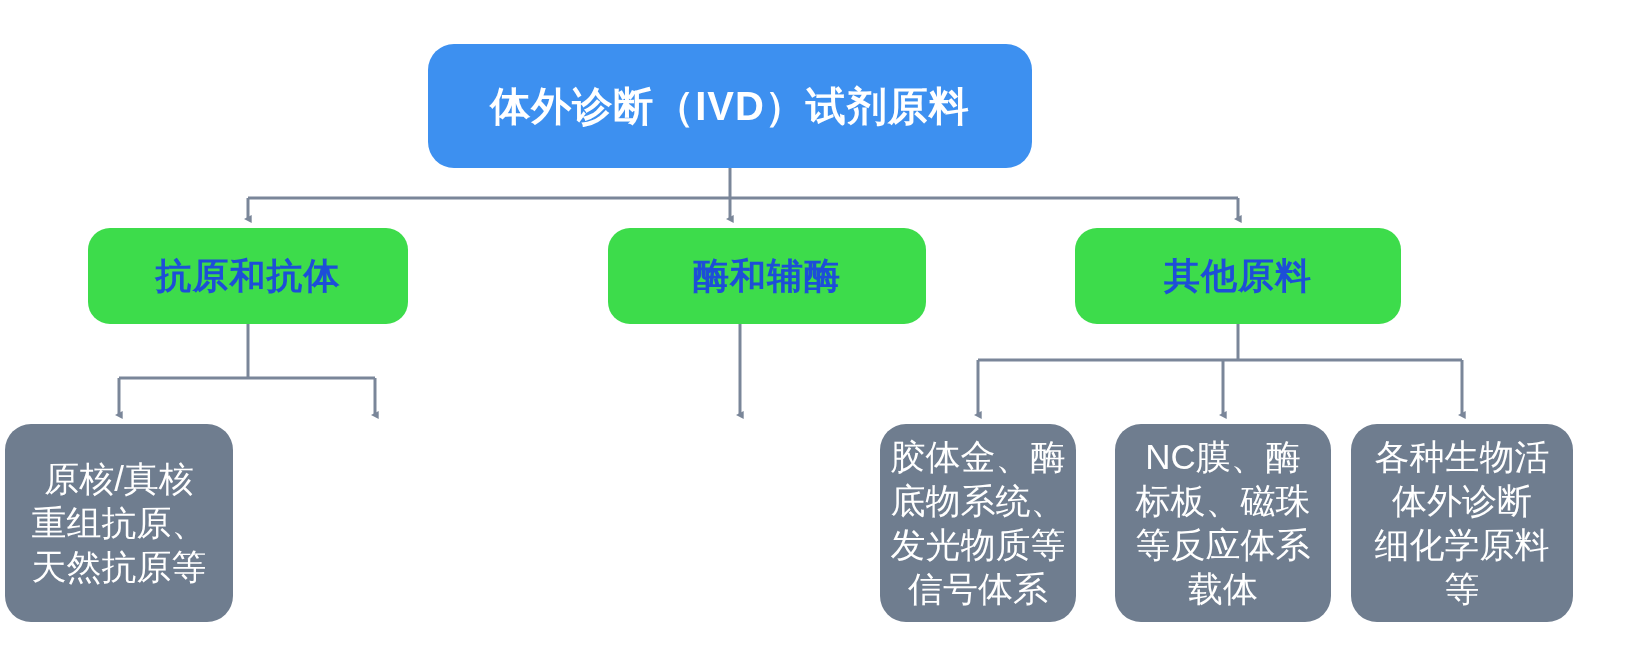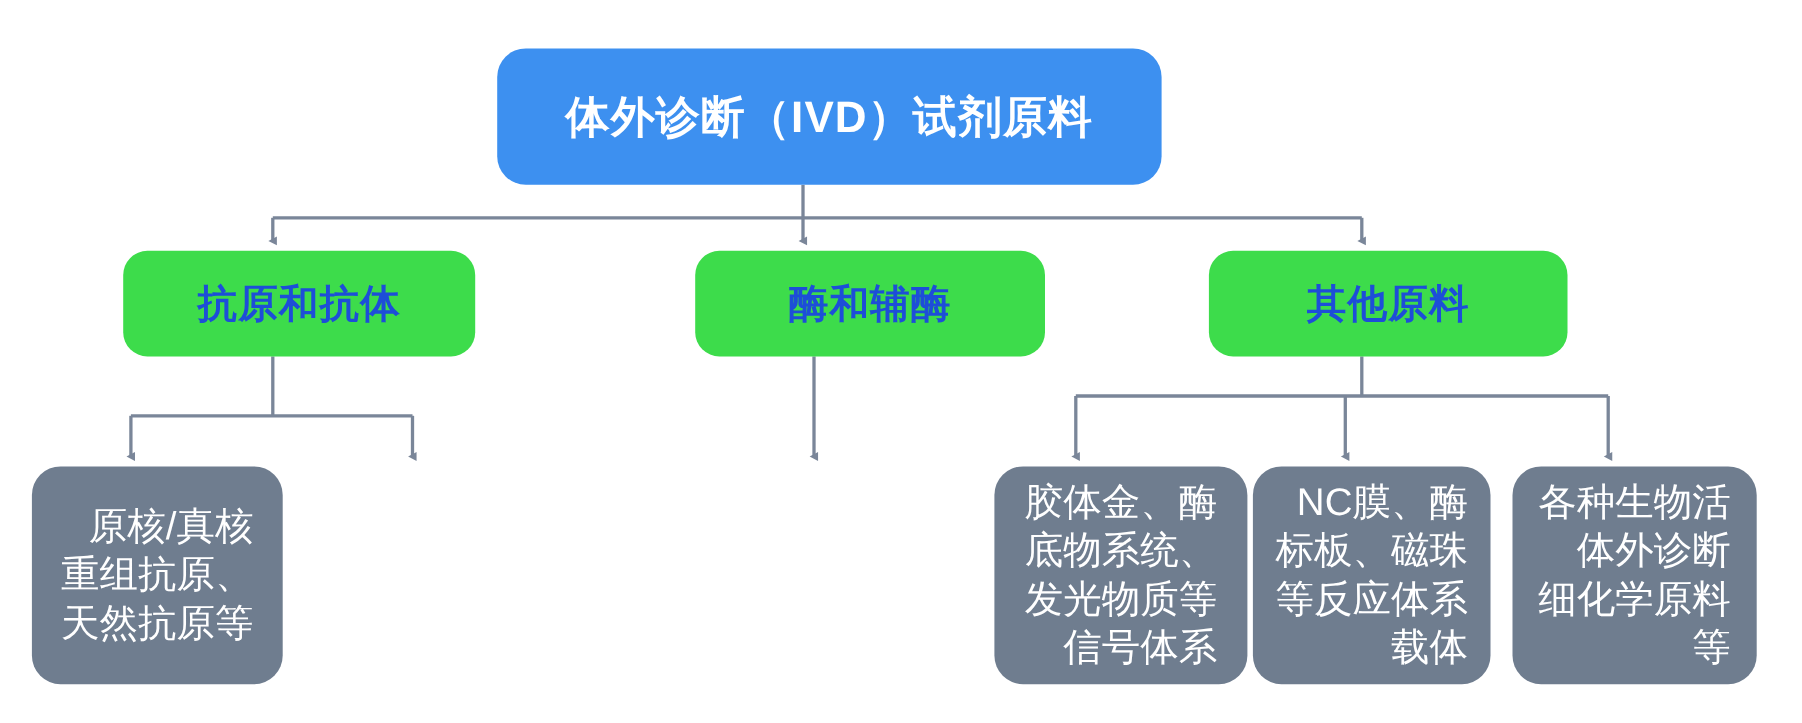--- a/index.html
+++ b/index.html
@@ -24,23 +24,22 @@
     width: 1638px;
     height: 657px;
     pointer-events: none;
   }
   .node {
     position: absolute;
     box-sizing: border-box;
     display: flex;
     align-items: center;
     justify-content: center;
-    text-align: right;
+    text-align: center;
     white-space: pre-line;
-    margin-left: 24px;
   }
   .node-root {
     background: #3d90f0;
     color: #ffffff;
     border-radius: 26px;
     font-weight: bold;
     font-size: 40px;
     letter-spacing: 1px;
     left: 428px;
     top: 44px;
@@ -66,21 +65,21 @@
     border-radius: 26px;
     font-weight: normal;
     font-size: 35px;
     line-height: 1.26;
     top: 424px;
     height: 198px;
   }
   .node-leaf-0 { left: 5px;    width: 228px; }
   .node-leaf-1 { left: 259px;  width: 232px; }
   .node-leaf-2 { left: 639px;  width: 201px; }
-  .node-leaf-3 { left: 880px;  width: 230px; }
+  .node-leaf-3 { left: 880px;  width: 196px; }
   .node-leaf-4 { left: 1115px; width: 216px; }
   .node-leaf-5 { left: 1351px; width: 222px; }
 </style>
 </head>
 <body>
 
 <div id="canvas">
 
   <svg id="connectors" viewBox="0 0 1638 657" xmlns="http://www.w3.org/2000/svg">
     <defs>

